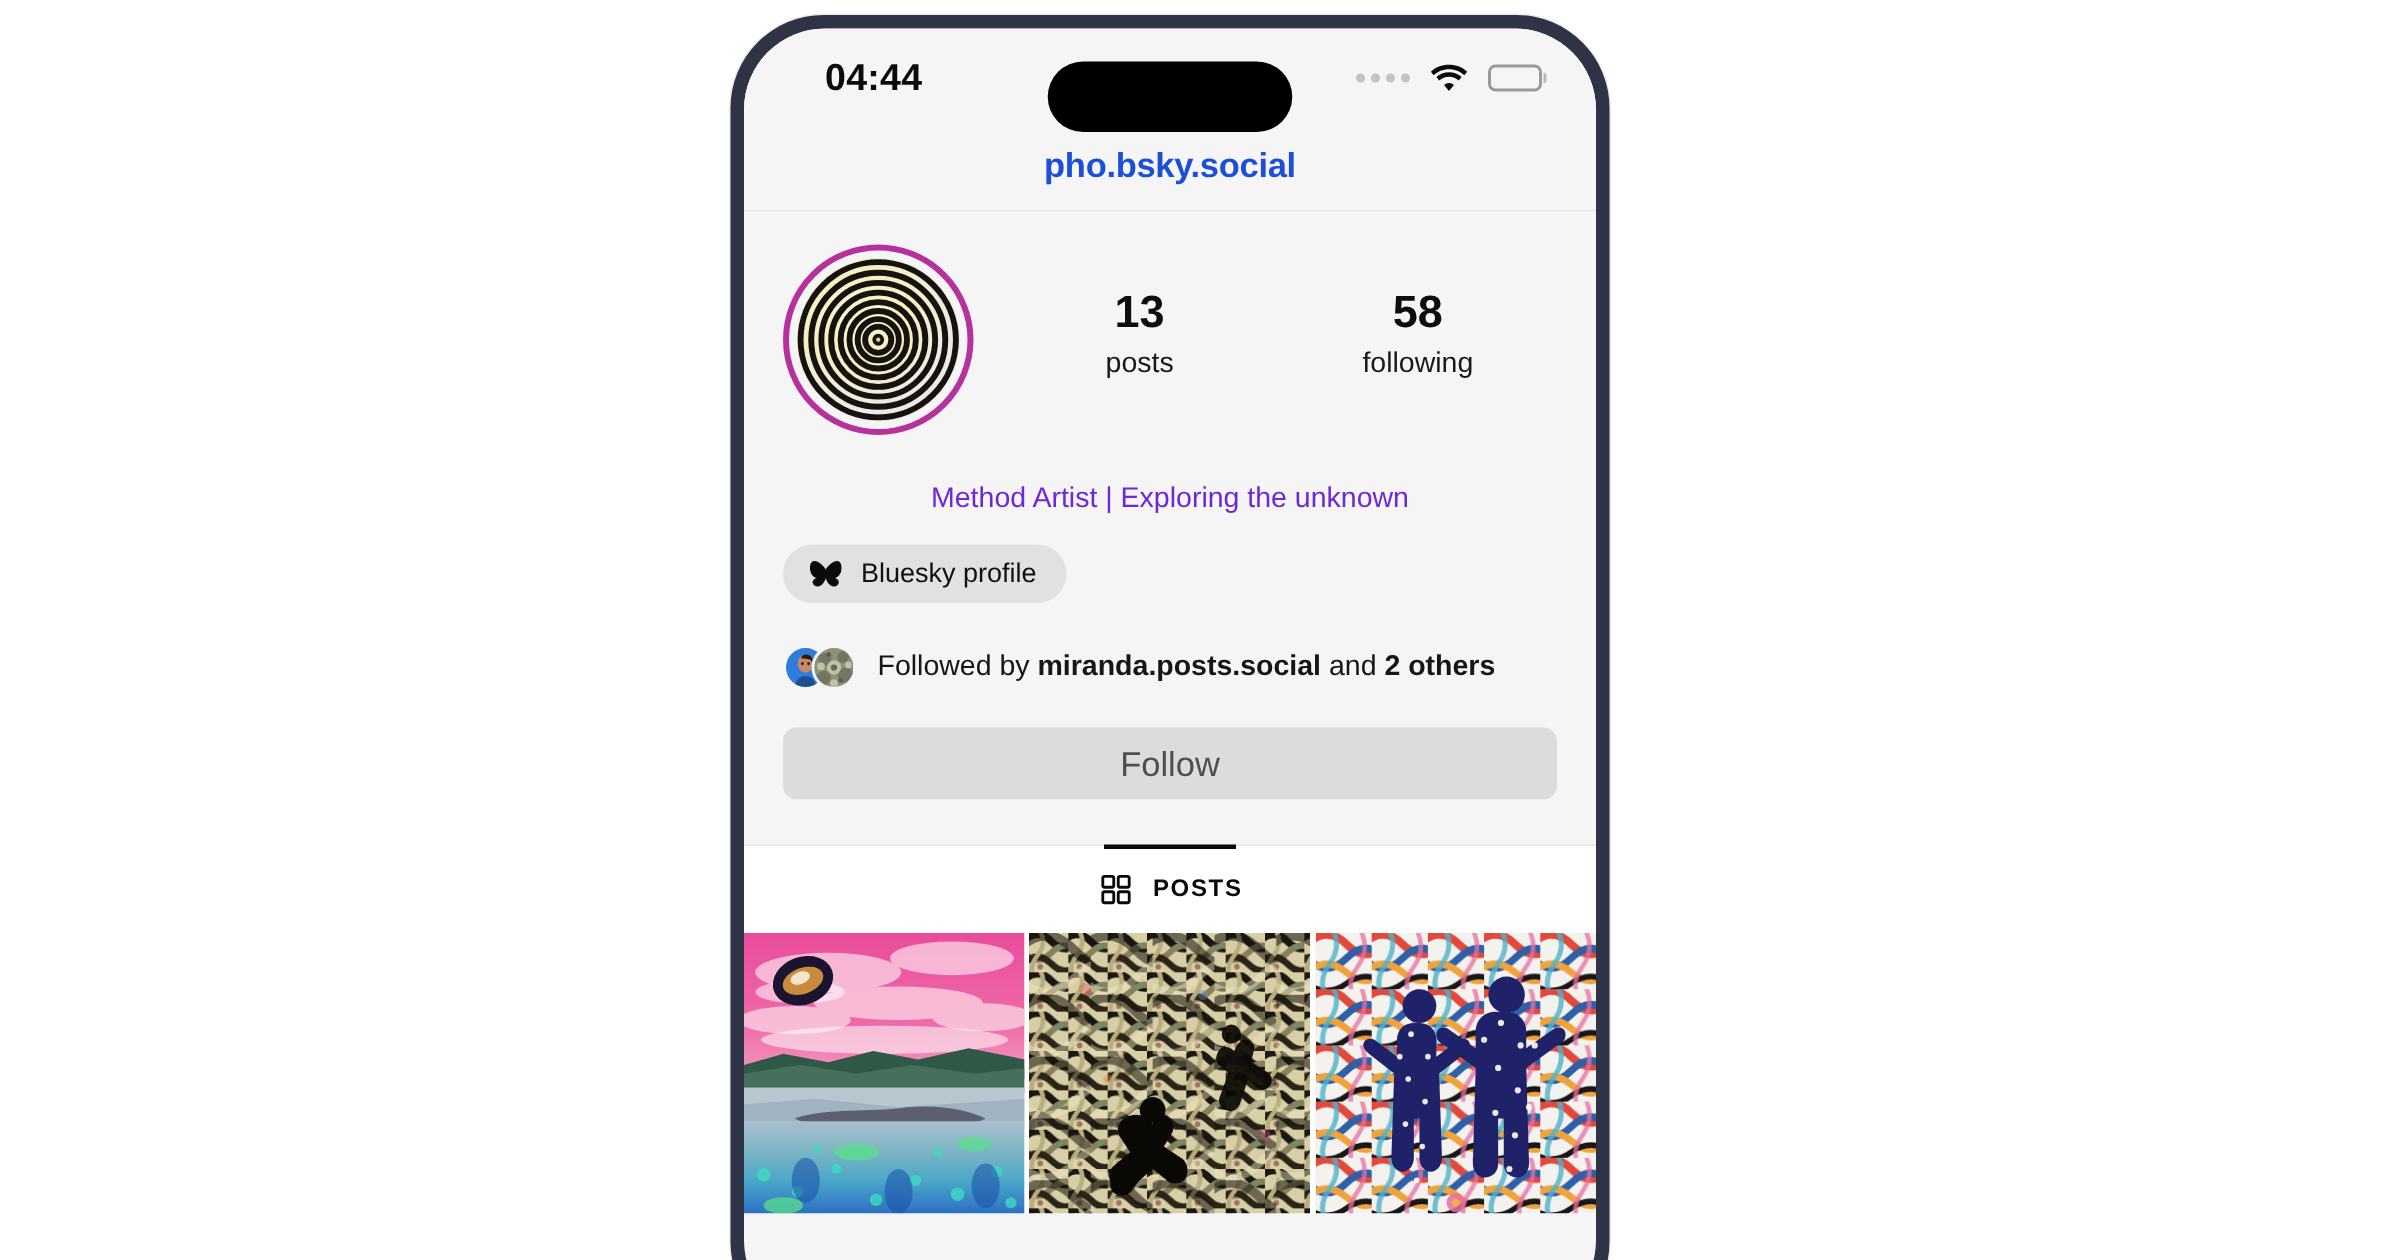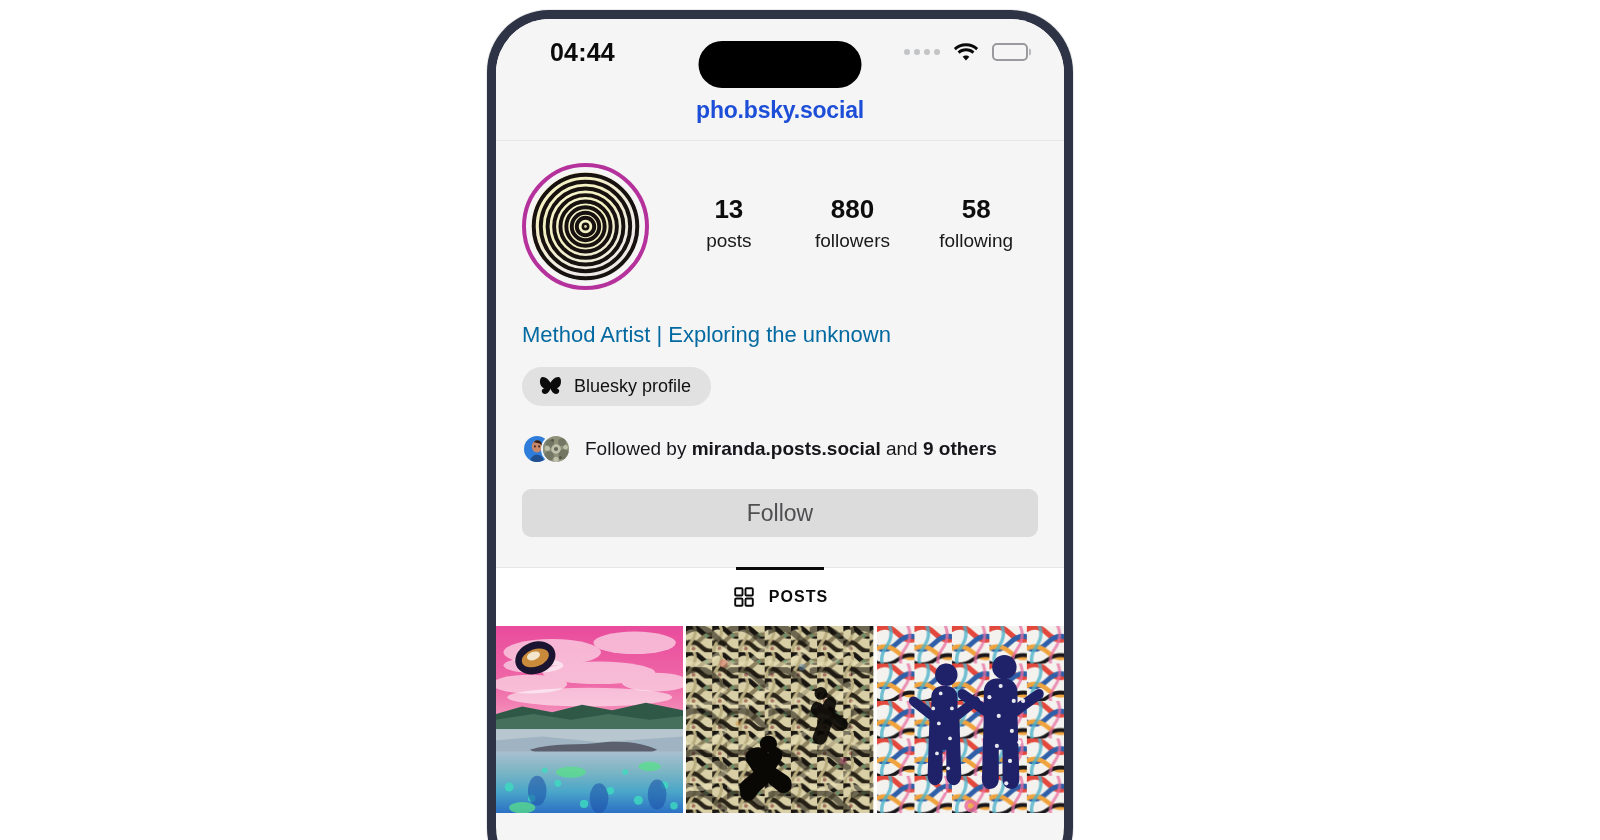--- a/index.html
+++ b/index.html
@@ -86,30 +86,30 @@
     flex: 0 0 auto;
   }
   .avatar-img {
     width: 100%; height: 100%; border-radius: 50%; overflow: hidden; position: relative;
     background: #f0f0ee;
   }
   .avatar-img svg { display:block; width: 100%; height: 100%; }
 
   .stats { display: flex; flex: 1; margin-left: 18px; margin-bottom: 6px; }
   .stat { flex: 1; text-align: center; }
-  .stat-num { font-size: 26px; font-weight: 700; color: #0d0d0d; line-height: 1.22; }
+  .stat-num { font-size: 30px; font-weight: 700; color: #0d0d0d; line-height: 1.22; }
   .stat-label { font-size: 19px; color: #19191a; line-height: 1.35; margin-top: 2px; }
 
   .bio { padding: 24px 26px 0 26px; }
   .bio-name { font-size: 19px; font-weight: 700; color: #0d0d0d; }
-  .bio-text { font-size: 22px; color: #0369a1; margin-top: 8px; }
+  .bio-text { font-size: 19px; color: #6d28d9; margin-top: 8px; text-align: center; }
 
   .chip-row { padding: 19px 26px 0 26px; }
   .chip {
-    display: inline-flex; gap: 12px;
+    display: inline-flex; align-items: center; gap: 12px;
     background: #e1e1e2; border-radius: 22px;
     padding: 9px 20px 9px 17px;
   }
   .chip-ico { width: 23px; height: 19px; display:block; }
   .chip-label { font-size: 18px; color: #111; }
 
   .followed-row {
     display: flex; align-items: center; gap: 14px;
     padding: 28px 26px 0 26px;
   }
@@ -222,24 +222,20 @@
                   <circle cx="50" cy="50" r="1.3" fill="#d8d3a8"></circle>
                 </g>
               </svg>
             </div>
           </div>
 
           <div class="stats">
             <div class="stat">
               <div class="stat-num">13</div>
               <div class="stat-label">posts</div>
-            </div>
-            <div class="stat">
-              <div class="stat-num">880</div>
-              <div class="stat-label">followers</div>
             </div>
             <div class="stat">
               <div class="stat-num">58</div>
               <div class="stat-label">following</div>
             </div>
           </div>
         </div>
 
         <div class="bio">
           <div class="bio-text">Method Artist | Exploring the unknown</div>
@@ -286,21 +282,21 @@
                     <circle cx="11" cy="5" r="1.8"></circle>
                   <circle cx="20" cy="25" r="1.8"></circle>
                 </g>
               </svg>
             </div>
           </div>
           <div class="followed-text">
             <span>Followed by</span>
             <b>miranda.posts.social</b>
             <span>and</span>
-            <b>9 others</b>
+            <b>2 others</b>
           </div>
         </div>
 
         <div class="follow-btn-wrap">
           <button class="follow-btn">Follow</button>
         </div>
 
         <div class="spacer-bottom"></div>
       </div>
 

